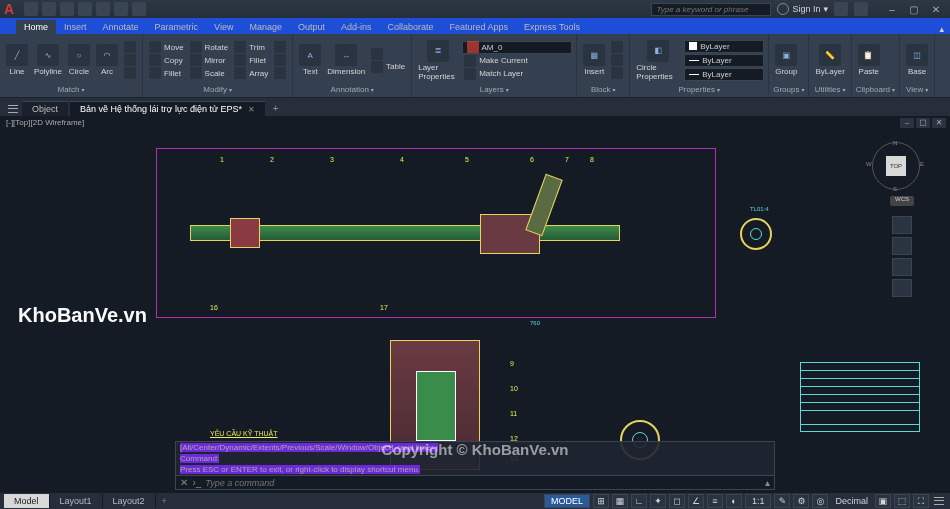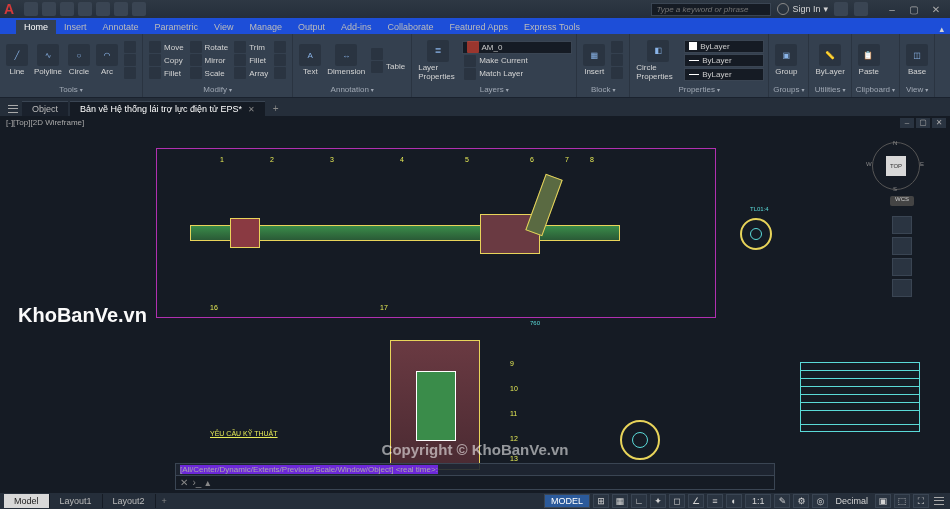--- a/index.html
+++ b/index.html
@@ -168,21 +168,21 @@
             <span class="small-icon"></span>
           </div>
         <div class="small-row">
             <span class="small-icon"></span>
           </div>
         <div class="small-row">
             <span class="small-icon"></span>
           </div>
       </div>
     </div>
-    <div class="panel-label">Tools</div>
+    <div class="panel-label">Match</div>
   </div>
 
   <div class="panel">
     <div class="panel-body">
       <div class="col">
         <div class="small-row">
             <span class="small-icon"></span>
             <span>Move</span>
           </div>
         <div class="small-row">
@@ -455,23 +455,26 @@
         <div class="tb-row"></div>
       <div class="tb-row"></div>
         <div class="tb-row"></div>
         <div class="tb-row"></div>
       <div class="tb-row" style="height:14px;"></div>
     </div>
   </div>
 
   <div class="cmd-area" style="bottom:2px;">
     <div class="cmd-hist"><span>[All/Center/Dynamic/Extents/Previous/Scale/Window/Object] &lt;real time&gt;:</span></div>
+    <div class="cmd-hist"><span>Command:</span></div>
+    <div class="cmd-hist"><span>Press ESC or ENTER to exit, or right-click to display shortcut menu.</span></div>
     <div class="cmd-input-row">
       <span style="color:#888;">✕</span>
       <span class="cmd-chevron">›_</span>
+      <input class="cmd-input" placeholder="Type a command" style="">
       <span style="color:#888;">▴</span>
     </div>
   </div>
 </div>
 
 <div style="position:relative;height:17px;">
   <div class="layout-tabs">
     <div class="layout-tab active">Model</div>
     <div class="layout-tab">Layout1</div>
     <div class="layout-tab">Layout2</div>

